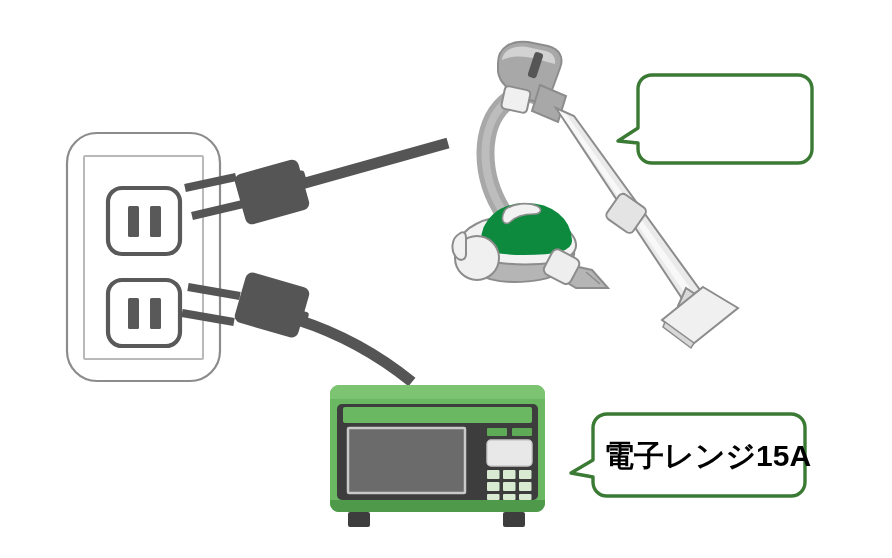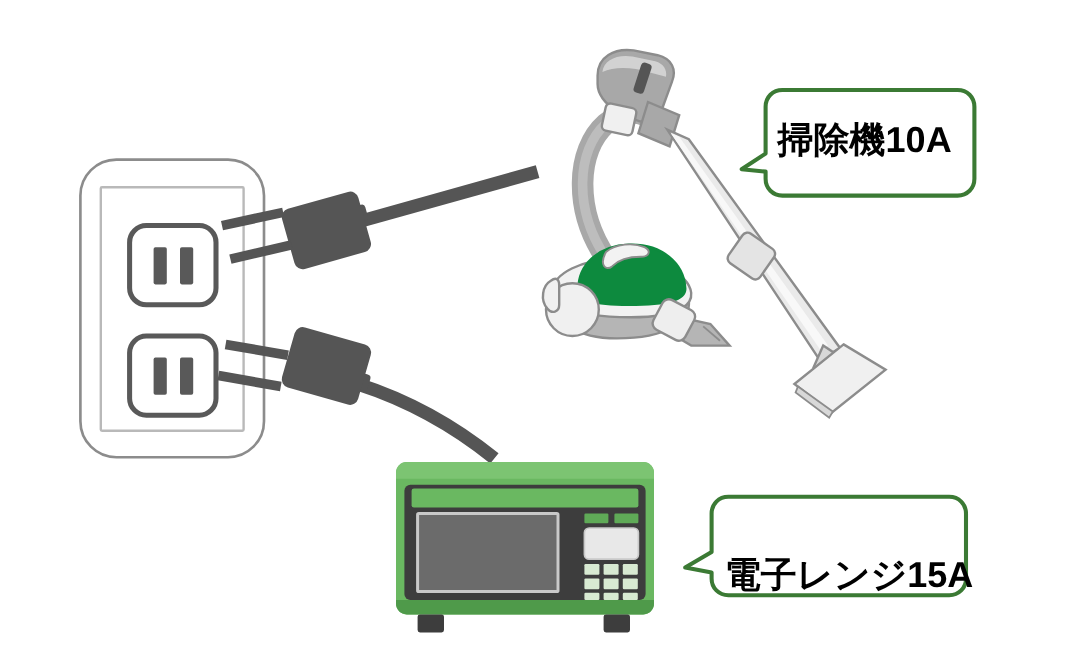--- a/index.html
+++ b/index.html
@@ -29,21 +29,21 @@
     position: absolute;
     font-family: "Liberation Sans", "DejaVu Sans", sans-serif;
     font-weight: bold;
     font-size: 30px;
     color: #000000;
     white-space: nowrap;
     letter-spacing: 0px;
     line-height: 1;
   }
   #bubble-text-1 { left: 648px; top: 103px; }
-  #bubble-text-2 { left: 604px; top: 441px; margin-top: 24px; }
+  #bubble-text-2 { left: 604px; top: 441px; }
 </style>
 </head>
 <body>
 
 <div id="stage">
 
   <svg id="art" viewBox="0 0 892 558" xmlns="http://www.w3.org/2000/svg">
 
     <g>
 
@@ -204,17 +204,16 @@
     <g>
       <path d="M 607 414 L 791 414 C 799 414 805 420 805 428 L 805 482
                C 805 490 799 496 791 496 L 607 496
                C 599 496 593 490 593 482 L 593 477
                L 571 473 L 593 460 L 593 428
                C 593 420 599 414 607 414 Z" fill="#ffffff" stroke="#3b7a34" stroke-width="3.4" stroke-linejoin="round"></path>
     </g>
 
   </svg>
 
-  <div class="bubble-text" id="bubble-text-1">掃除機10A</div>
 
   <div class="bubble-text" id="bubble-text-2">電子レンジ15A</div>
 
 </div>
 
 </body></html>

